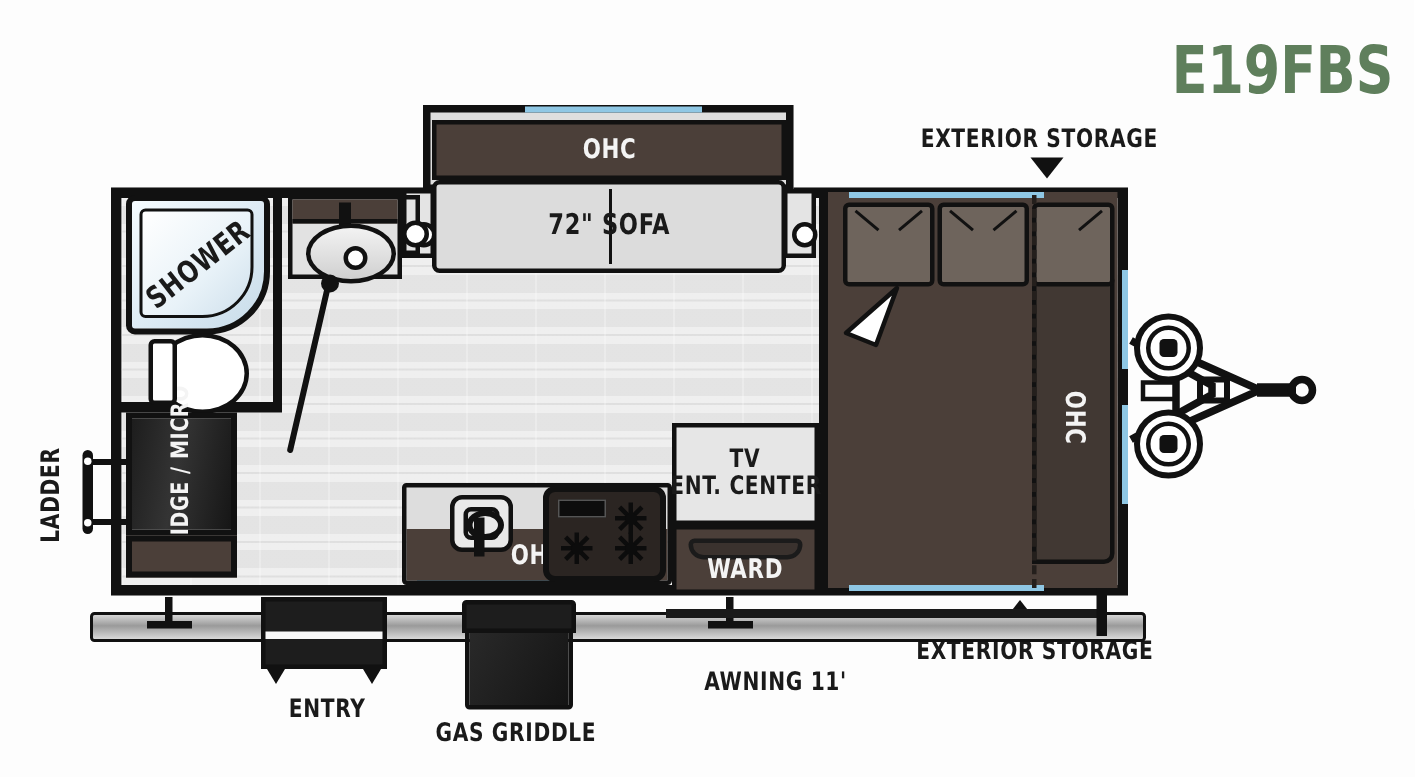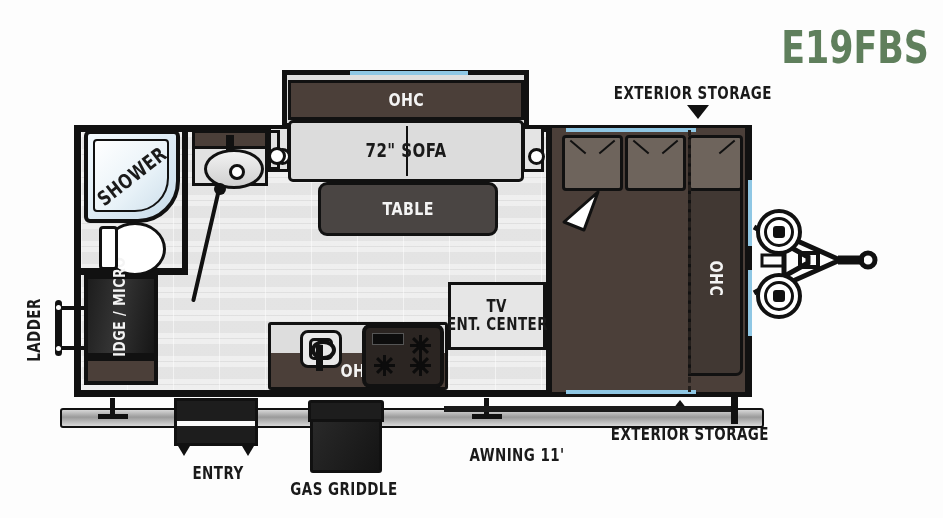--- a/index.html
+++ b/index.html
@@ -704,25 +704,20 @@
     </div>
   </div>
 
   <div id="sofa">
     <div id="sofa-split"></div>
     <div class="center">
       <span class="lbl lbl-dark" style="font-size:19px; position:relative; z-index:2;">72" SOFA</span>
     </div>
   </div>
 
-  <div id="table">
-    <div class="center">
-      <span class="lbl lbl-white" style="font-size:18px;">TABLE</span>
-    </div>
-  </div>
 
   <div id="bath-wall-v"></div>
   <div id="bath-wall-h"></div>
 
   <div id="shower">
     <div id="shower-inner"></div>
     <div class="center">
       <span class="lbl lbl-dark rotn45" style="font-size:20px;">SHOWER</span>
     </div>
   </div>
@@ -783,20 +778,26 @@
     </div>
   </div>
 
   <div id="ent-center">
     <div style="position:absolute; inset:0; display:flex; flex-direction:column; align-items:center; justify-content:center;">
       <span class="lbl lbl-dark" style="font-size:17px;">TV</span>
       <span class="lbl lbl-dark" style="font-size:17px;">ENT. CENTER</span>
     </div>
   </div>
 
+  <div id="ward">
+    <div id="ward-hanger"></div>
+    <div style="position:absolute; left:0; right:0; bottom:3px; text-align:center;">
+      <span class="lbl lbl-white" style="font-size:18px; display:inline-block;">WARD</span>
+    </div>
+  </div>
 
   <div id="bed-area"></div>
   <div id="bed-wall"></div>
 
   <div class="pillow" style="left:562px; top:135px;">
     <div class="c1" style="left:3px; top:8px; transform:rotate(40deg);"></div>
     <div class="c2" style="right:3px; top:8px; transform:rotate(-40deg);"></div>
   </div>
   <div class="pillow" style="left:625px; top:135px;">
     <div class="c1" style="left:3px; top:8px; transform:rotate(40deg);"></div>

